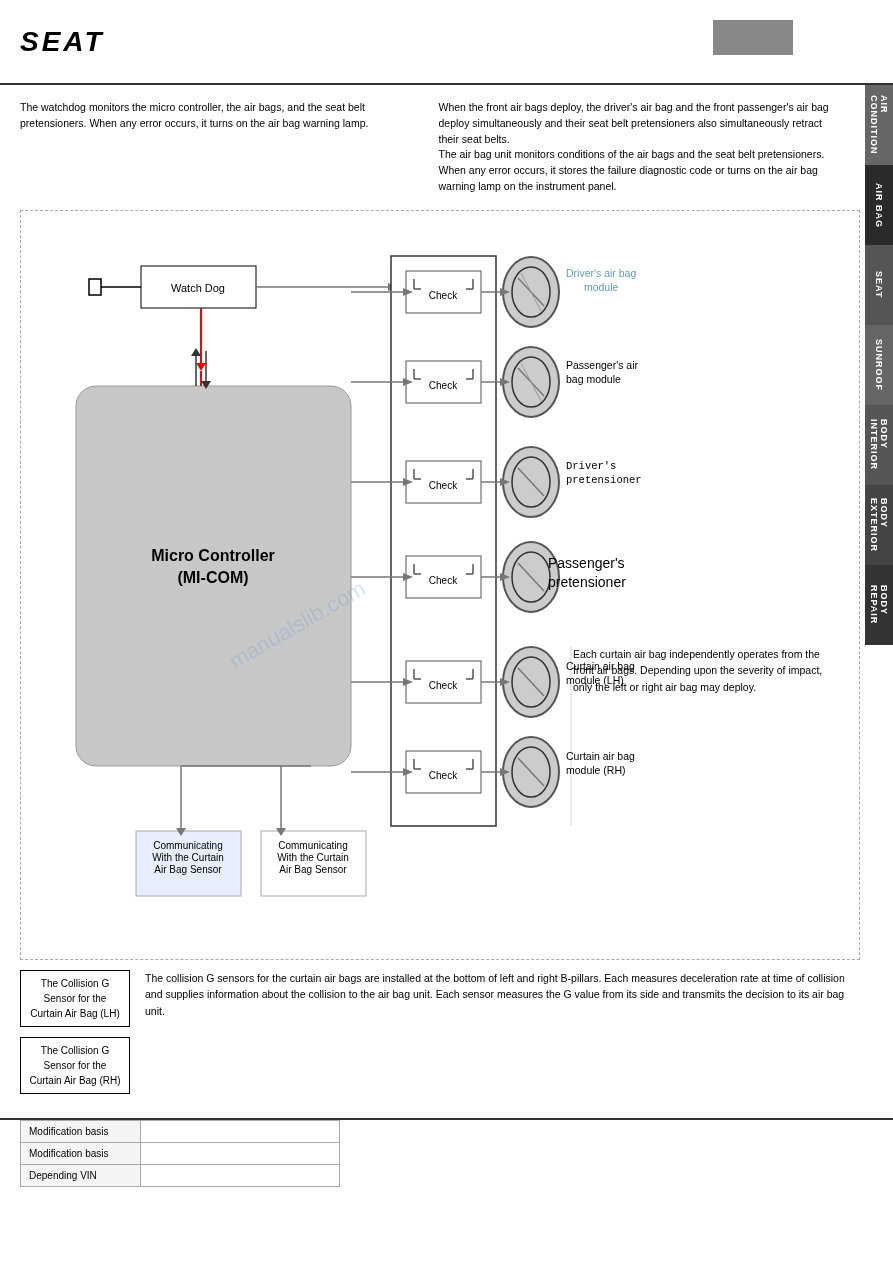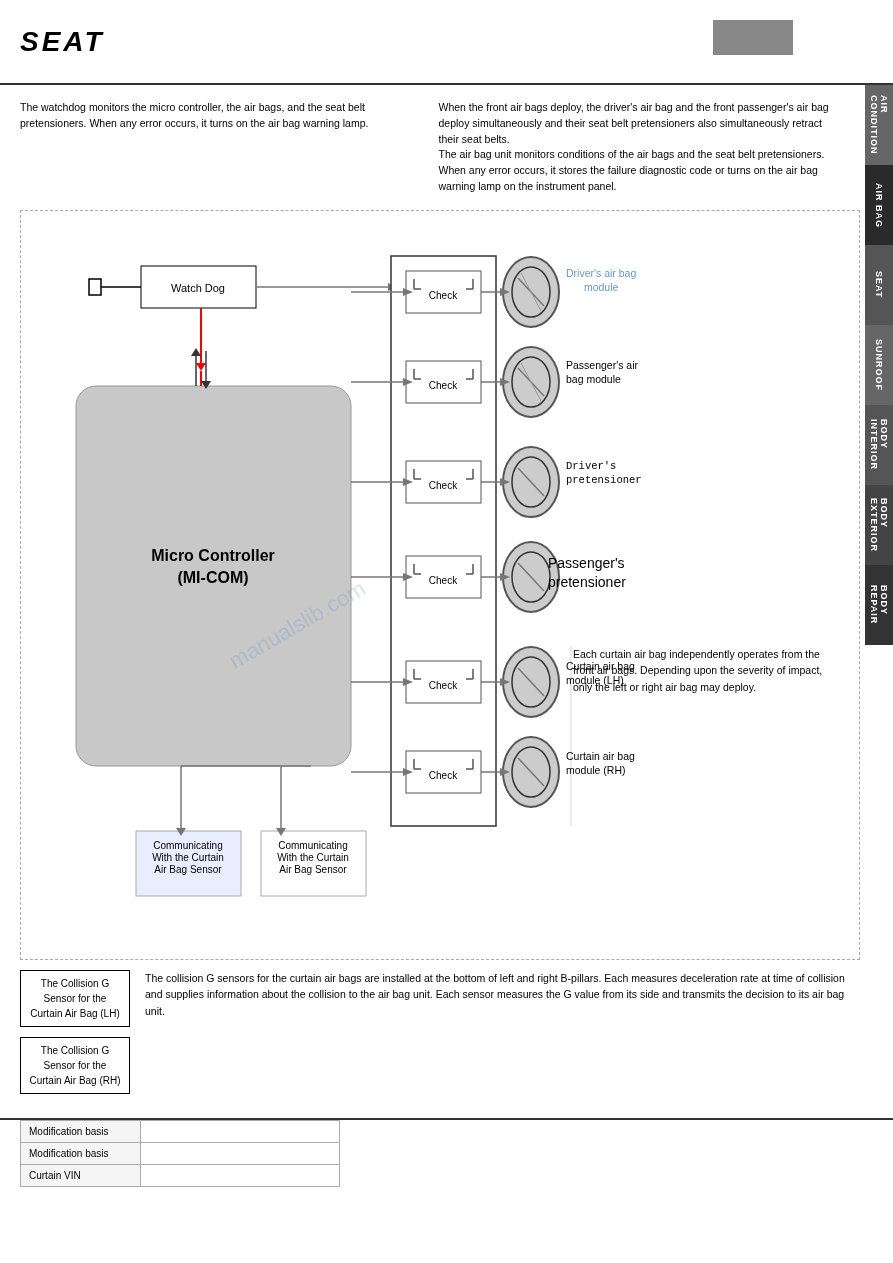--- a/index.html
+++ b/index.html
@@ -334,18 +334,18 @@
     <tbody>
         <tr>
       <td>Modification basis</td>
       <td></td>
     </tr>
     <tr>
       <td>Modification basis</td>
       <td></td>
     </tr>
     <tr>
-      <td>Curtain VIN</td>
+      <td>Depending VIN</td>
       <td></td>
     </tr>
   </tbody>
     </table>
 </div>
 
 </body></html>

